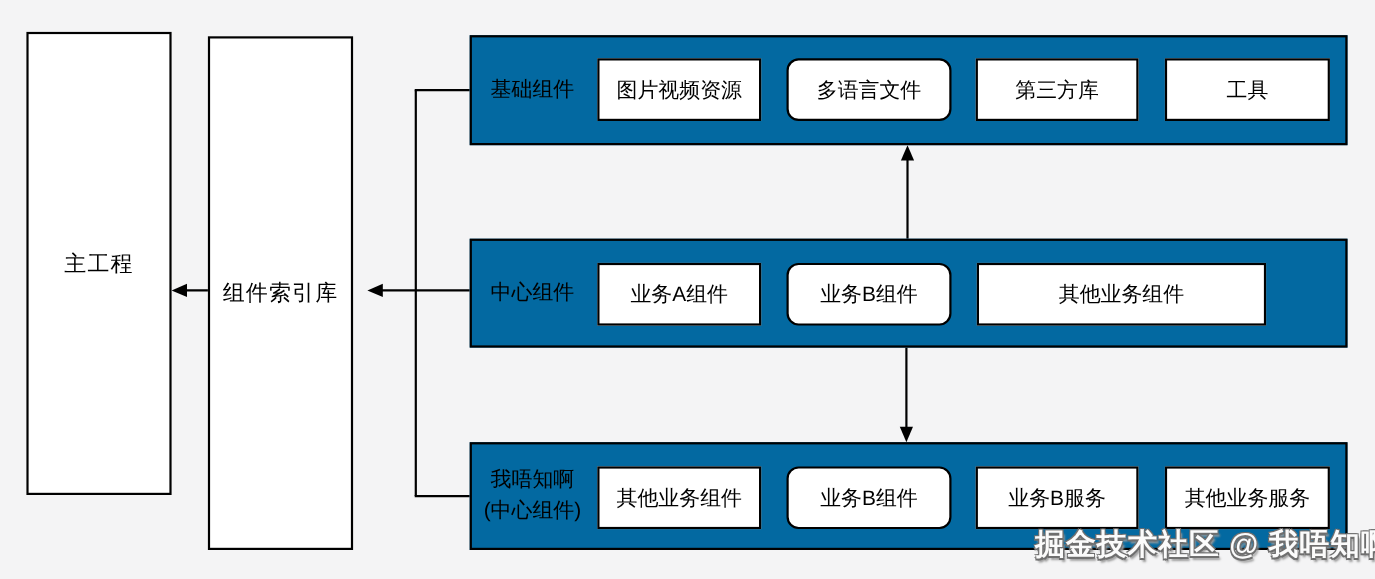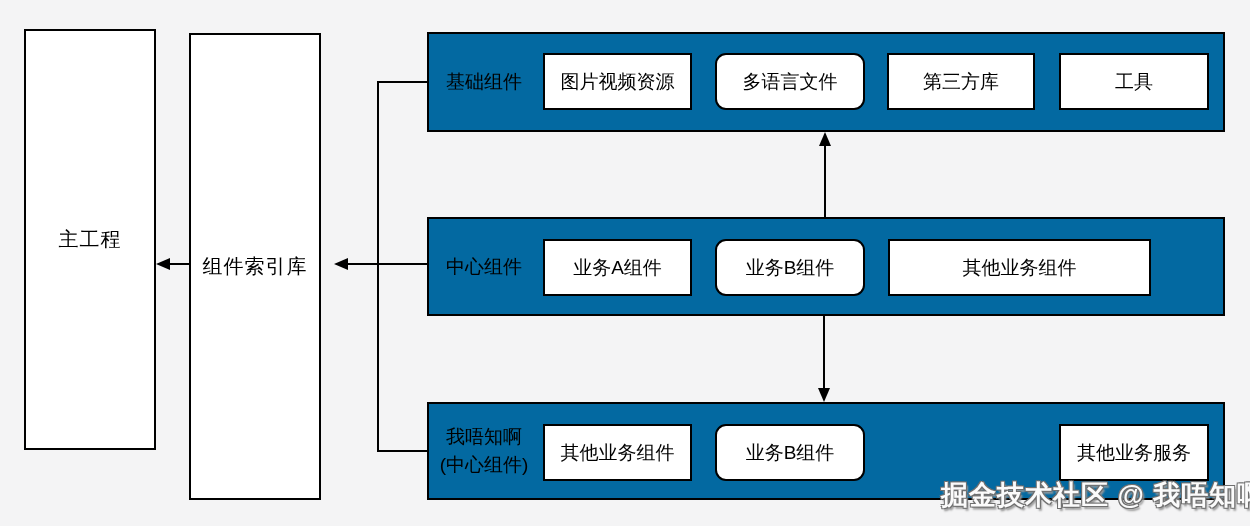--- a/index.html
+++ b/index.html
@@ -184,20 +184,23 @@
     <div class="row-label">
       <span>我唔知啊</span>
       <span>(中心组件)</span>
     </div>
     <div class="item-box i-c1">
       <span>其他业务组件</span>
     </div>
     <div class="item-box i-c2">
       <span>业务B组件</span>
     </div>
+    <div class="item-box i-c3">
+      <span>业务B服务</span>
+    </div>
     <div class="item-box i-c4">
       <span>其他业务服务</span>
     </div>
   </div>
 
   <div id="watermark">掘金技术社区 @ 我唔知啊</div>
 
 </div>
 
 </body></html>

